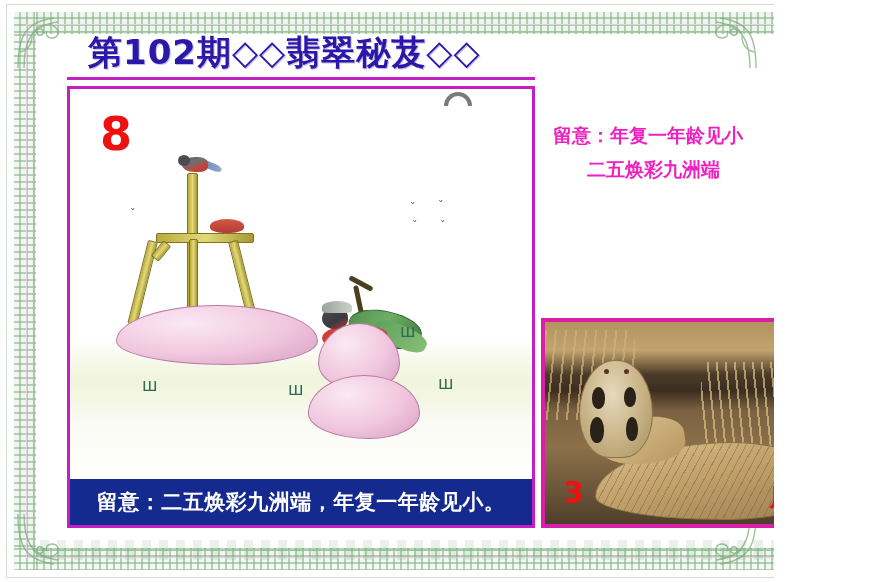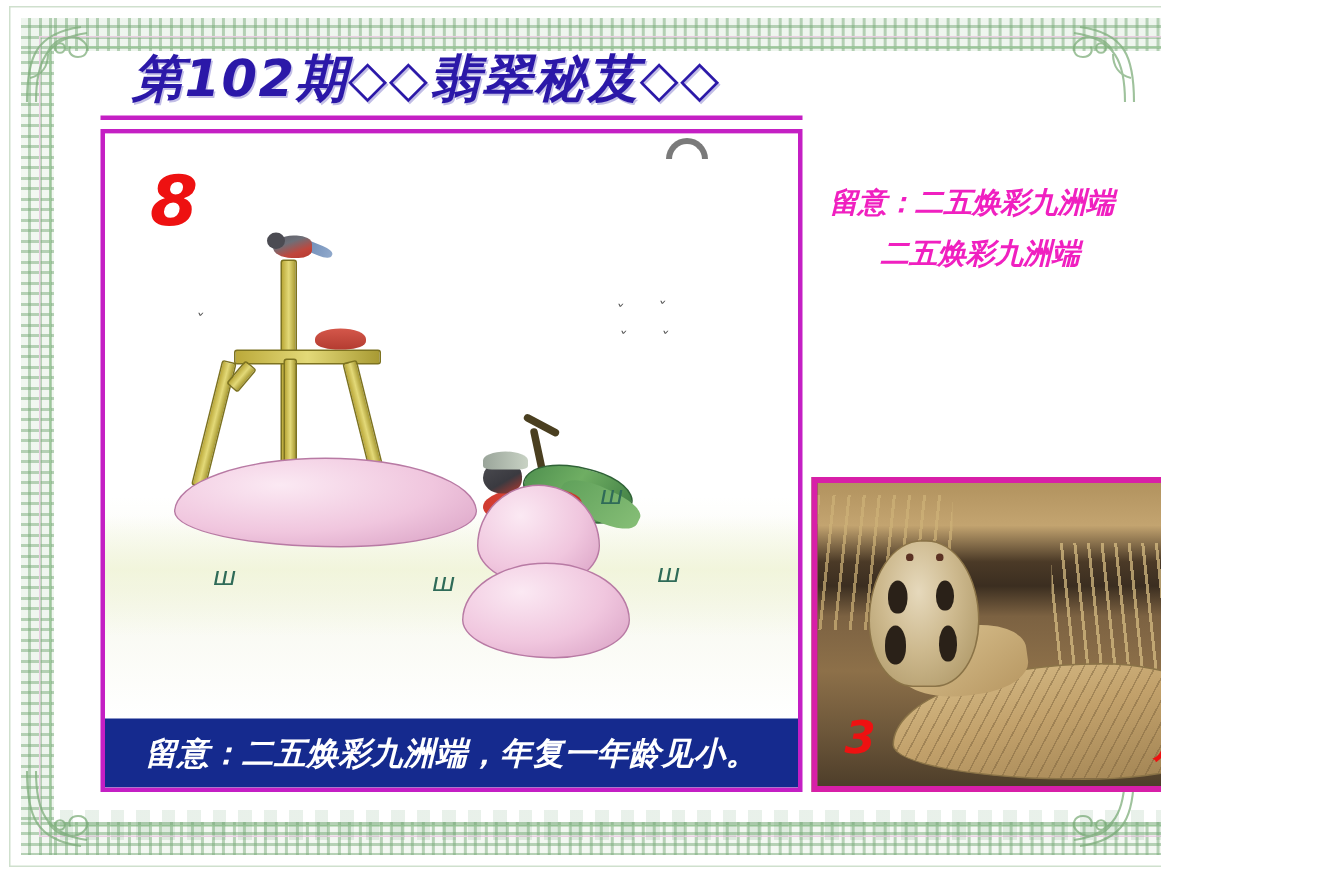--- a/index.html
+++ b/index.html
@@ -11,21 +11,20 @@
     font-family: "Liberation Sans", sans-serif;
   }
 
   
   #poster {
     position: relative;
     width: 774px;
     height: 582px;
     background: #ffffff;
     overflow: hidden;
-    font-style: italic;
   }
 
   
   .border-outer {
     position: absolute;
     left: 6px; top: 4px;
     width: 875px; height: 574px;
     box-sizing: border-box;
     border: 1px solid #cfe0cd;
     background: #ffffff;
@@ -494,21 +493,21 @@
       <div class="grass" style="left:72px; top:288px;"></div>
       <div class="grass" style="left:218px; top:292px;"></div>
       <div class="grass" style="left:368px; top:286px;"></div>
       <div class="grass" style="left:330px; top:234px;"></div>
     </div>
 
     <div class="caption-bar">留意：二五焕彩九洲端，年复一年龄见小。</div>
   </div>
 
   <div class="note-block">
-    <div>留意：二五焕彩九洲端</div>
+    <div>留意：年复一年龄见小</div>
     <div class="note-line2">二五焕彩九洲端</div>
   </div>
 
   <div class="photo-frame">
     <div class="photo-bg"></div>
     <div class="photo-grass-r"></div>
     <div class="photo-grass-l"></div>
 
     <div class="snake-body"></div>
     <div class="snake-neck"></div>

